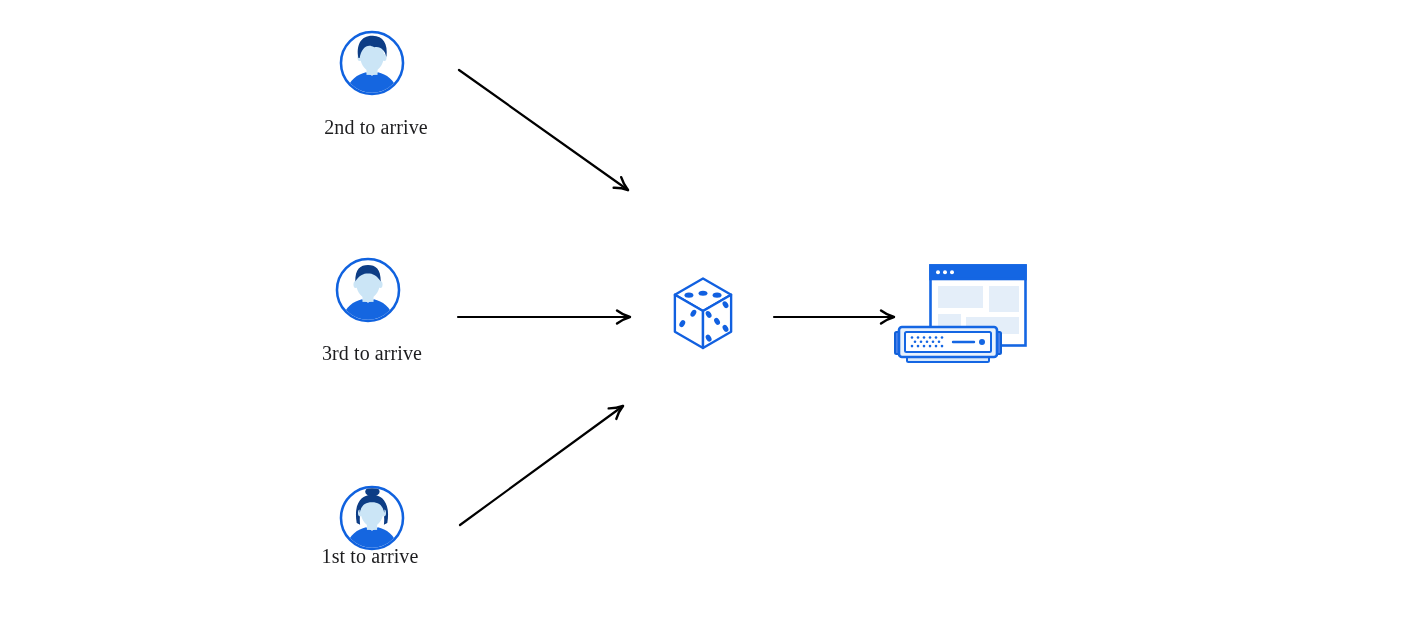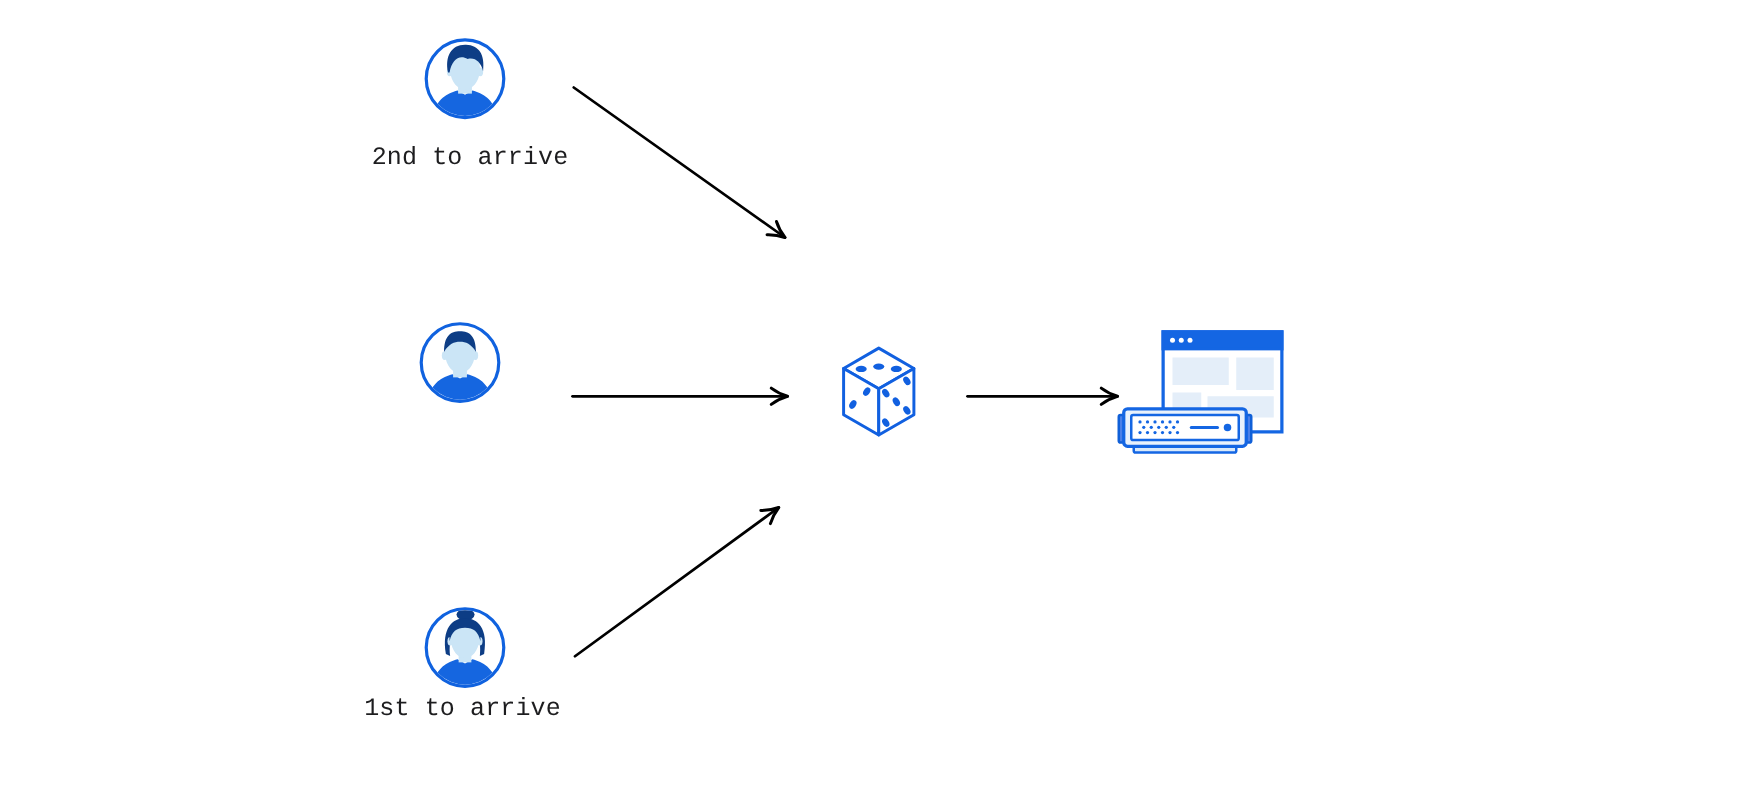--- a/index.html
+++ b/index.html
@@ -1,18 +1,18 @@
 <!DOCTYPE html>
 <html><head>
 <meta charset="utf-8">
 <style>
   html,body{margin:0;padding:0;background:#ffffff;}
   #canvas{
     position:relative;width:1405px;height:633px;background:#ffffff;
-    overflow:hidden;font-family:Liberation Mono, monospace;
+    overflow:hidden;font-family:Liberation Serif, serif;
   }
   .abs{position:absolute;}
   .node-label{
     position:absolute;width:240px;transform:translateX(-50%);
     text-align:center;font-size:20px;line-height:22px;color:#1d1d1f;
     letter-spacing:0.1px;
   }
   svg{display:block;}
 </style>
 </head>
@@ -65,20 +65,21 @@
       <g clip-path="url(#c2)">
         <path d="M8,82 C11,60 22,54 33,51 L40,55 L47,51 C58,54 69,60 72,82 Z" fill="#1566e0"></path>
         <rect x="33.5" y="41" width="13" height="13" fill="#cbe5f6"></rect>
         <ellipse cx="25.5" cy="33.5" rx="2.6" ry="4.2" fill="#cbe5f6"></ellipse>
         <ellipse cx="54.5" cy="33.5" rx="2.6" ry="4.2" fill="#cbe5f6"></ellipse>
         <path d="M40,14 C50.5,14 55,23 54,33 C53,43.5 47,50 40,50 C33,50 27,43.5 26,33 C25,23 29.5,14 40,14 Z" fill="#cbe5f6"></path>
         <path d="M25,30 C25,15 31,10.5 40,10.5 C49,10.5 55,15 55,30 C50.5,22.5 45.5,20.5 40,20.5 C34.5,20.5 29.5,22.5 25,30 Z" fill="#0d3d85"></path>
       </g>
     </svg>
   </div>
+  <div class="node-label" style="left:372px;top:342px">3rd to arrive</div>
 
   <div class="abs" style="left:338px;top:484px">
     <svg width="68" height="68" viewBox="0 0 80 80">
       <defs>
           <clipPath id="c3">
             <circle cx="40" cy="40" r="35"></circle>
           </clipPath>
         </defs>
       <circle cx="40" cy="40" r="36.5" fill="#ffffff" stroke="#1062df" stroke-width="3"></circle>
       <g clip-path="url(#c3)">
@@ -86,21 +87,21 @@
         <rect x="34" y="41" width="12" height="13" fill="#cbe5f6"></rect>
         <ellipse cx="40.5" cy="9" rx="8.5" ry="5.5" fill="#0d3d85"></ellipse>
         <path d="M22,46 C18,22 28,12.5 40,12.5 C52,12.5 62,22 58,46 L54,48 C56,30 50,24 40,24 C30,24 24,30 26,48 Z" fill="#0d3d85"></path>
         <ellipse cx="26" cy="34" rx="2.5" ry="4" fill="#cbe5f6"></ellipse>
         <ellipse cx="54" cy="34" rx="2.5" ry="4" fill="#cbe5f6"></ellipse>
         <path d="M40,15 C50,15 54.5,23.5 53.5,33 C52.5,43.5 46.5,50 40,50 C33.5,50 27.5,43.5 26.5,33 C25.5,23.5 30,15 40,15 Z" fill="#cbe5f6"></path>
         <path d="M40,13 C30,13 24.5,21 25.5,34 C27.5,25 32,21.5 40,21.5 C48,21.5 52.5,25 54.5,34 C55.5,21 50,13 40,13 Z" fill="#0d3d85"></path>
       </g>
     </svg>
   </div>
-  <div class="node-label" style="left:370px;top:557px">1st to arrive</div>
+  <div class="node-label" style="left:370px;top:545px">1st to arrive</div>
 
   <div class="abs" style="left:666px;top:274px">
     <svg width="74" height="80" viewBox="0 0 100 108">
       <g stroke="#1160e0" stroke-width="3.2" stroke-linejoin="round" fill="#ffffff">
         <path d="M50,6 L88,28 L50,50 L12,28 Z"></path>
         <path d="M12,28 L50,50 L50,100 L12,78 Z"></path>
         <path d="M88,28 L50,50 L50,100 L88,78 Z"></path>
       </g>
       <g fill="#1160e0">
 

